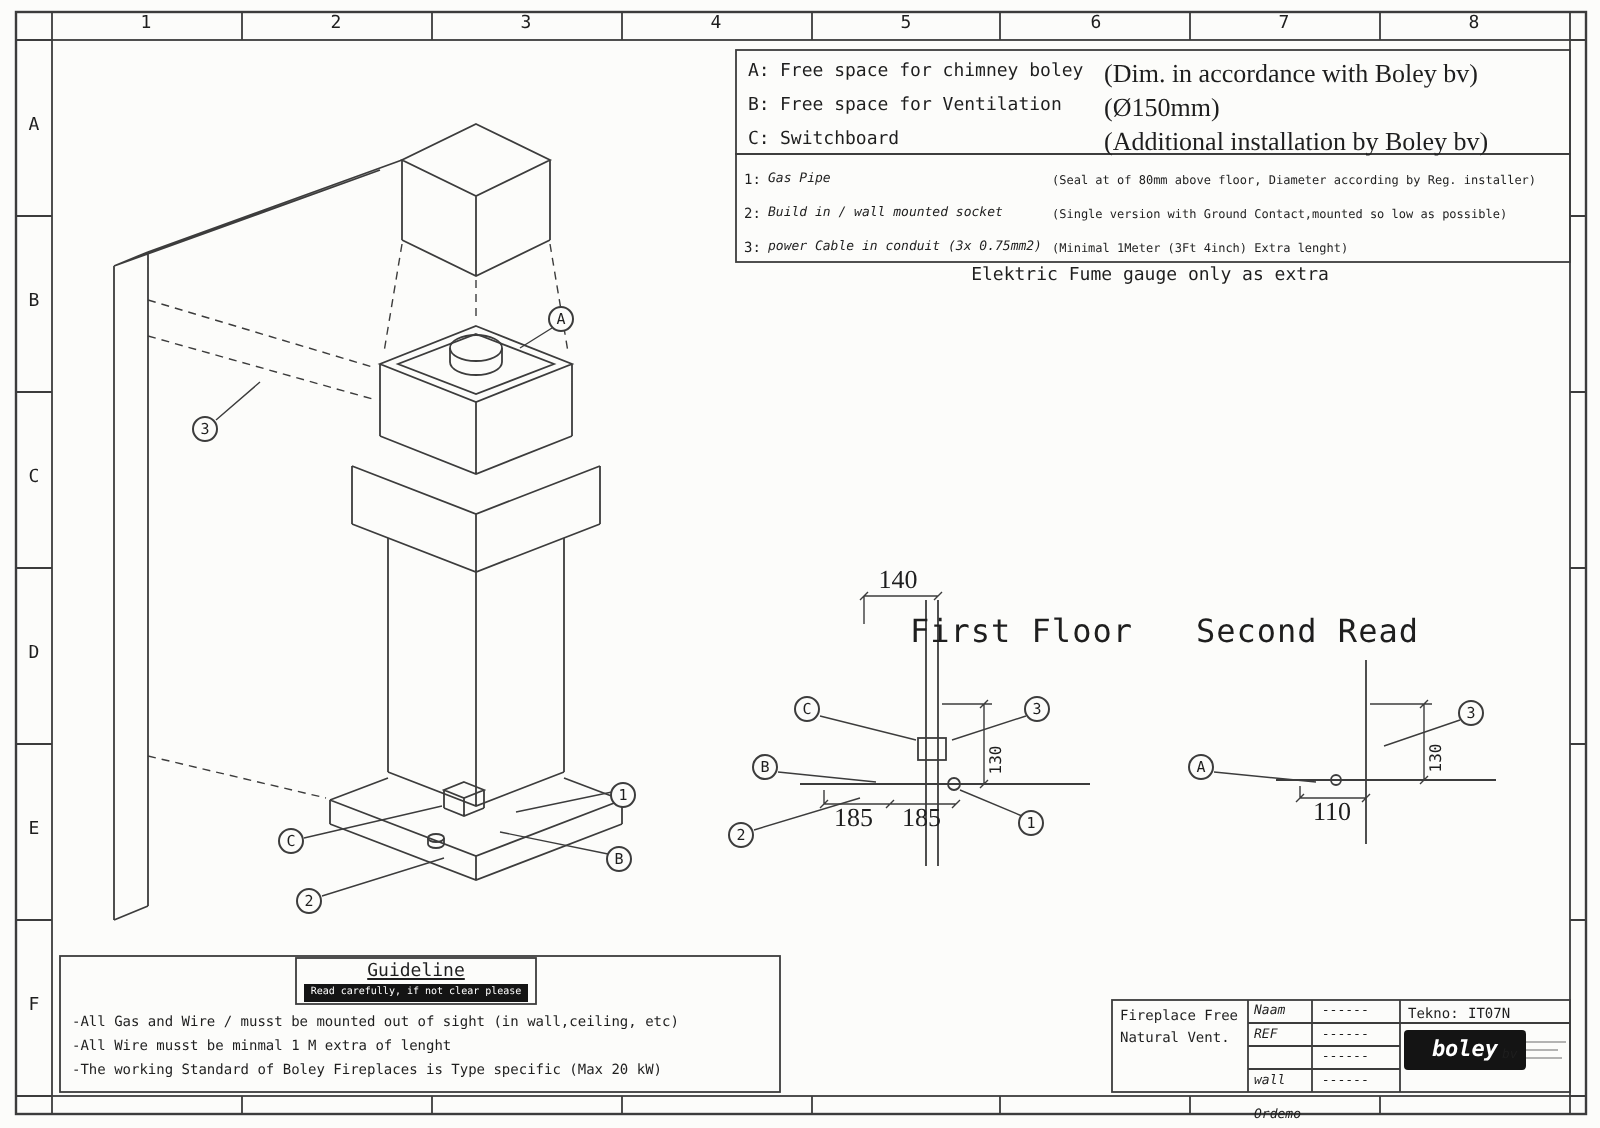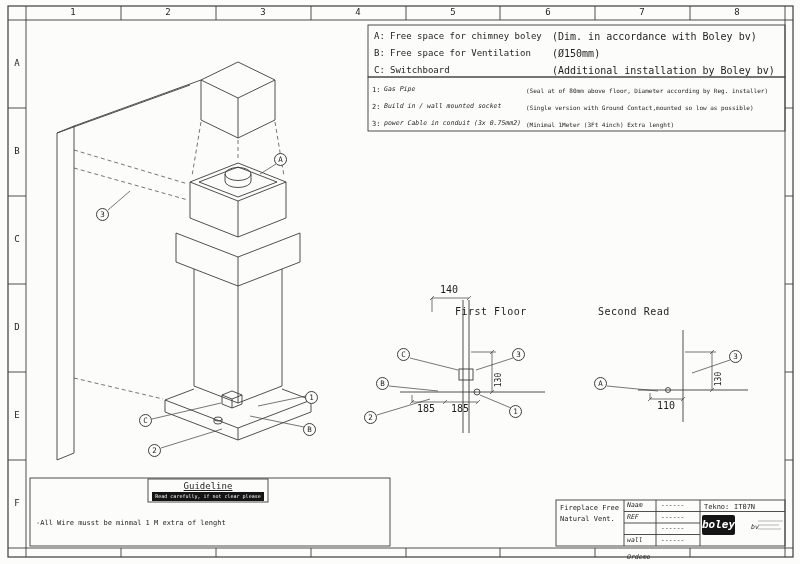--- a/index.html
+++ b/index.html
@@ -1,29 +1,29 @@
 <!DOCTYPE html>
 <html><head>
 <meta charset="utf-8">
 <style>
   html,body{margin:0;padding:0;background:#e9e9e5;}
   .sheet{position:relative;width:800px;height:564px;background:#fcfcfa;
          font-family:"DejaVu Sans Mono",monospace;color:#1e1e1e;overflow:hidden;}
   .abs{position:absolute;white-space:nowrap;}
   .t9{font-size:9px;line-height:10px;}
-  .t8{font-size:10px;line-height:9px;}
+  .t8{font-size:13px;line-height:9px;font-family:Liberation Serif, serif;}
   .t7{font-size:7px;line-height:8px;}
   .t65{font-size:6.5px;line-height:7.5px;font-style:italic;}
   .t6{font-size:6px;line-height:7px;}
   .center{text-align:center;}
   .bubble{position:absolute;width:13px;height:13px;border:1px solid #3c3c3c;border-radius:50%;
           font-size:7.5px;line-height:11px;text-align:center;background:#fcfcfa;box-sizing:border-box;}
   .rotwrap{position:absolute;width:0;height:0;}
   .rot{display:inline-block;transform:translate(-50%,-50%) rotate(-90deg);font-size:8px;white-space:nowrap;}
-  .ptitle{font-size:10px;letter-spacing:0.5px;}
+  .ptitle{font-size:16px;letter-spacing:0.5px;}
   .gtitle{font-size:9px;text-decoration:underline;}
   .bar{position:absolute;background:#141414;color:#ffffff;font-size:5px;line-height:9px;text-align:center;overflow:hidden;}
   .logo{position:absolute;background:#141414;color:#ffffff;font-style:italic;font-weight:bold;
         font-size:11px;line-height:20px;text-align:center;border-radius:2px;}
   svg{position:absolute;left:0;top:0;}
 </style>
 </head>
 <body>
 
 <div class="sheet">
@@ -120,20 +120,21 @@
   <span class="abs t6" style="left:526px;top:87px">(Seal at of 80mm above floor, Diameter according by Reg. installer)</span>
 
   <span class="abs t7" style="left:372px;top:103px">2:</span>
   <span class="abs t65" style="left:384px;top:103px">Build in / wall mounted socket</span>
   <span class="abs t6" style="left:526px;top:104px">(Single version with Ground Contact,mounted so low as possible)</span>
 
   <span class="abs t7" style="left:372px;top:120px">3:</span>
   <span class="abs t65" style="left:384px;top:120px">power Cable in conduit (3x 0.75mm2)</span>
   <span class="abs t6" style="left:526px;top:121px">(Minimal 1Meter (3Ft 4inch) Extra lenght)</span>
 
+  <span class="abs t9 center" style="left:430px;top:133px;width:290px">Elektric Fume gauge only as extra</span>
 
   <span class="bubble" style="left:274px;top:153px">A</span>
   <span class="bubble" style="left:96px;top:208px">3</span>
   <span class="bubble" style="left:139px;top:414px">C</span>
   <span class="bubble" style="left:303px;top:423px">B</span>
   <span class="bubble" style="left:305px;top:391px">1</span>
   <span class="bubble" style="left:148px;top:444px">2</span>
 
   <span class="abs ptitle" style="left:455px;top:306px">First Floor</span>
   <span class="abs t8 center" style="left:434px;top:285px;width:30px">140</span>
@@ -147,33 +148,35 @@
   <span class="bubble" style="left:509px;top:405px">1</span>
 
   <span class="abs ptitle" style="left:598px;top:306px">Second Read</span>
   <span class="rotwrap" style="left:718px;top:371px"><span class="rot">130</span></span>
   <span class="abs t8 center" style="left:654px;top:401px;width:24px">110</span>
   <span class="bubble" style="left:594px;top:377px">A</span>
   <span class="bubble" style="left:729px;top:350px">3</span>
 
   <span class="abs gtitle center" style="left:148px;top:481px;width:120px">Guideline</span>
   <span class="bar" style="left:152px;top:492px;width:112px;height:9px">Read carefully, if not clear please ask Boley</span>
+  <span class="abs t7" style="left:36px;top:507px">-All Gas and Wire / musst be mounted out of sight (in wall,ceiling, etc)</span>
   <span class="abs t7" style="left:36px;top:519px">-All Wire musst be minmal 1 M extra of lenght</span>
+  <span class="abs t7" style="left:36px;top:531px">-The working Standard of Boley Fireplaces is Type specific (Max 20 kW)</span>
 
   <span class="abs t7" style="left:560px;top:504px">Fireplace Free</span>
   <span class="abs t7" style="left:560px;top:515px">Natural Vent.</span>
 
   <span class="abs t65" style="left:627px;top:502px">Naam</span>
   <span class="abs t65" style="left:661px;top:502px">------</span>
   <span class="abs t65" style="left:627px;top:514px">REF</span>
   <span class="abs t65" style="left:661px;top:514px">------</span>
   <span class="abs t65" style="left:627px;top:554px">Ordemo</span>
   <span class="abs t65" style="left:661px;top:525px">------</span>
   <span class="abs t65" style="left:627px;top:537px">wall</span>
   <span class="abs t65" style="left:661px;top:537px">------</span>
 
   <span class="abs t7" style="left:704px;top:503px">Tekno:</span>
   <span class="abs t7" style="left:734px;top:503px">IT07N</span>
 
-  <span class="logo" style="left:702px;top:515px;width:33px;height:20px">boley</span>
+  <span class="logo" style="left:702px;top:515px;width:61px;height:20px">boley</span>
   <span class="abs t65" style="left:751px;top:524px">bv</span>
 
 </div>
 
 </body></html>

